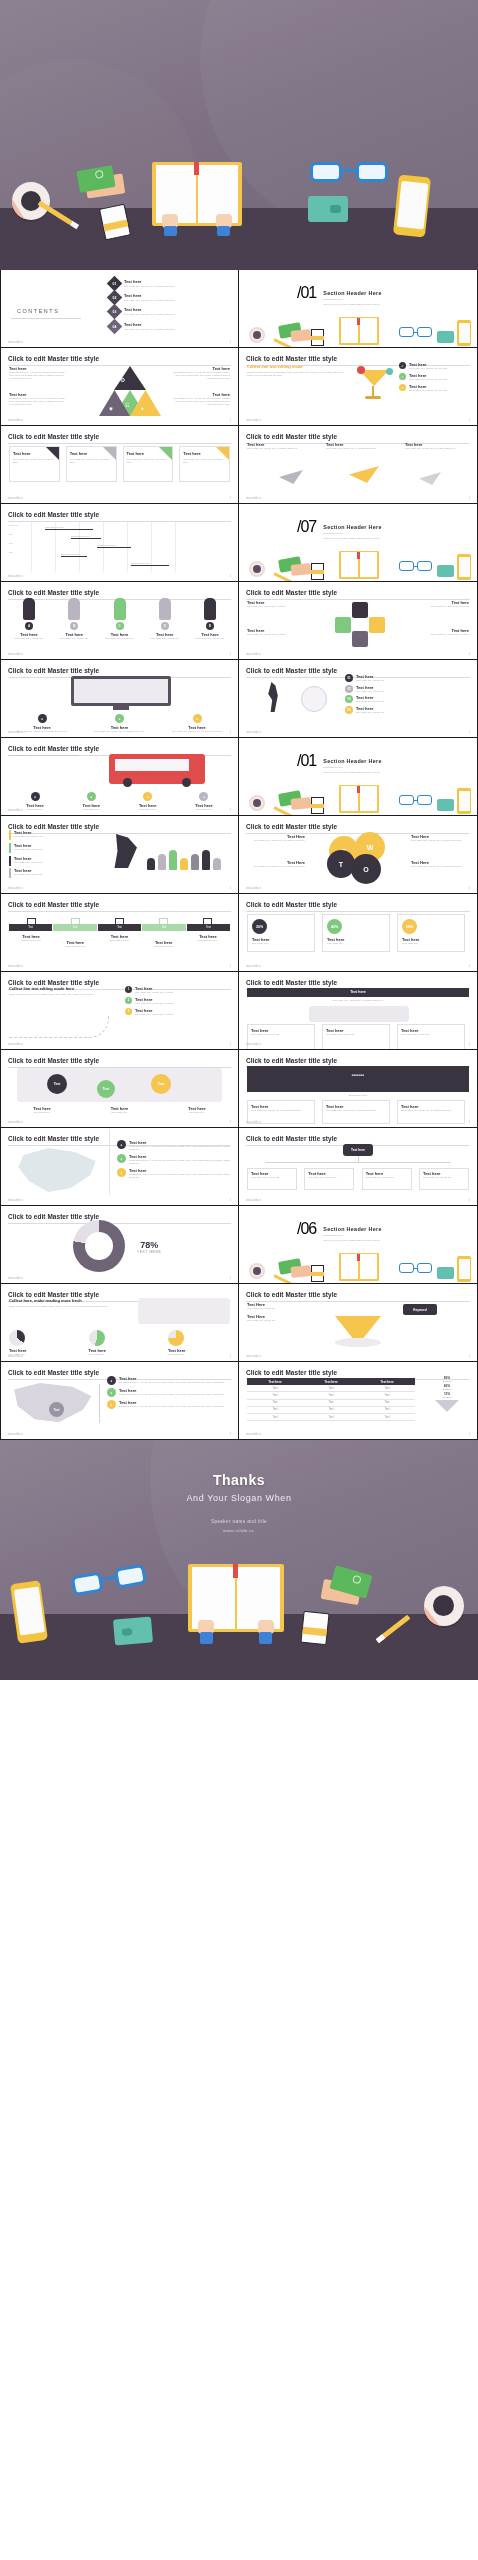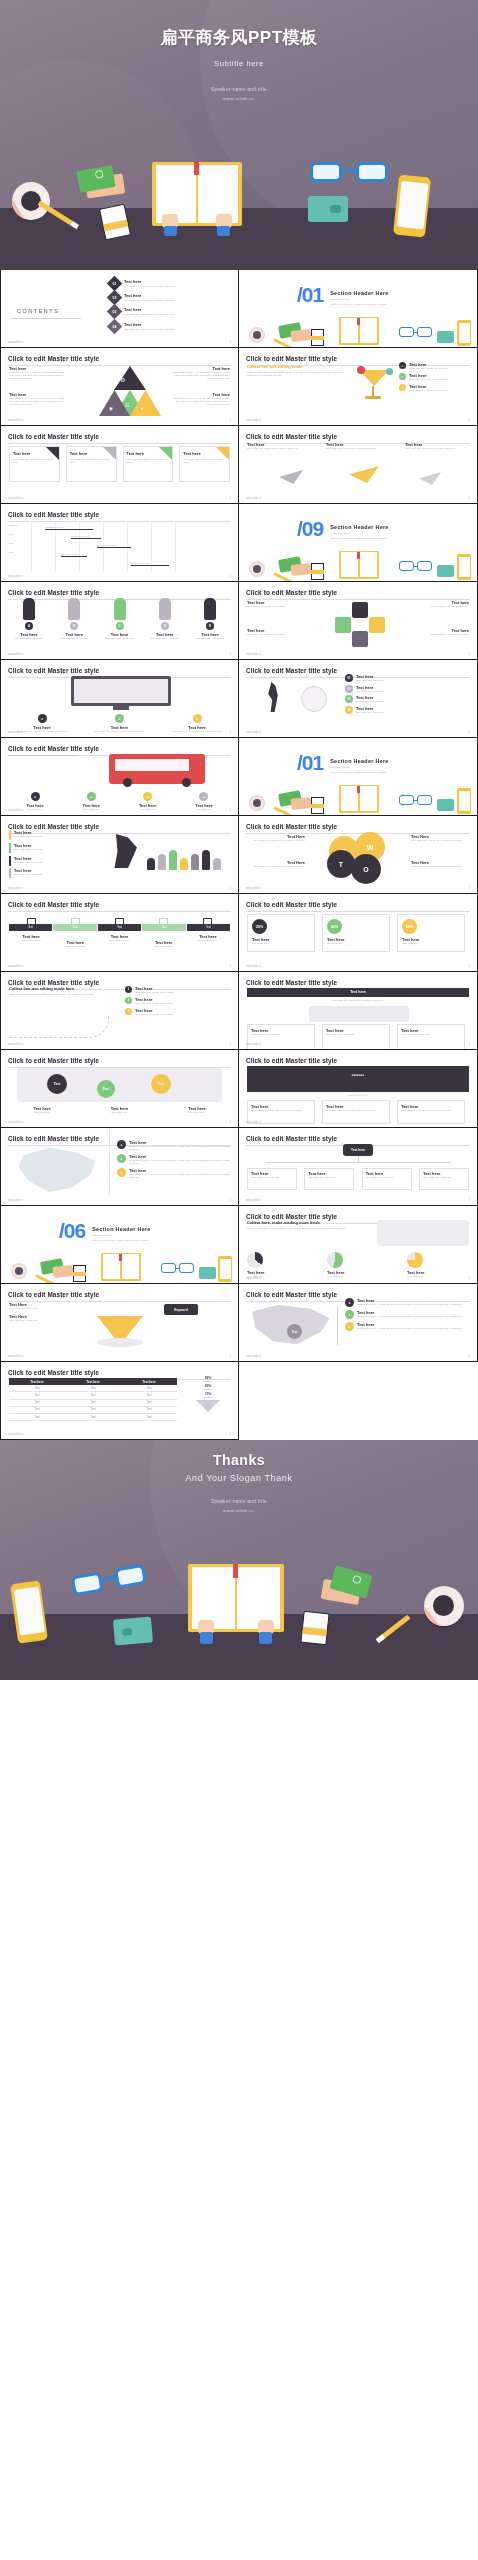--- a/index.html
+++ b/index.html
@@ -82,21 +82,21 @@
   .contents-line{ position:absolute; left:10px; top:48px; width:70px; height:1px; background:#d8d3dd;}
   .ct-row{ display:flex; align-items:flex-start; gap:4px; margin-bottom:3.2px; }
   .diamond{
     width:11px; height:11px; background:#3a3340; transform:rotate(45deg);
     flex:none; display:flex; align-items:center; justify-content:center;
   }
   .diamond span{ transform:rotate(-45deg); color:#fff; font-size:3.4px; font-weight:bold;}
   .diamond.d2{ background:#4a4352;} .diamond.d3{ background:#5d5566;} .diamond.d4{ background:#6e6678;}
 
   
-  .sec-num{ font-size:21px; font-weight:bold; color:#3b82f6; letter-spacing:-1px; line-height:.85;}
+  .sec-num{ font-size:16px; font-weight:normal; color:#000000; letter-spacing:-1px; line-height:.85;}
   .sec-h{ font-size:5.4px; font-weight:bold; color:#2d2833; letter-spacing:.3px;}
   .sec-strip{ position:absolute; left:0; right:0; bottom:0; height:34px; }
 
   
   .box{ border:1px solid #e2dee6; }
   .chip{ border-radius:50%; display:flex; align-items:center; justify-content:center; color:#fff; font-size:3.6px; font-weight:bold;}
   .tbl{ width:100%; border-collapse:collapse; }
   .tbl td,.tbl th{ border-bottom:1px solid #e6e2ea; font-size:2.6px; color:#8e8897; padding:1.6px 2px; text-align:center;}
   .tbl th{ background:#3a3340; color:#fff; font-size:3px; font-weight:bold; border:none;}
   .dark-band{ background:#3a3340; color:#fff; font-size:3.6px; font-weight:bold; text-align:center;}
@@ -104,26 +104,20 @@
 </head>
 <body>
 
 <div class="page">
 
   <div class="cover" id="cover" style="height:270px;">
     <div class="arc" style="width:360px;height:360px;left:200px;top:-120px;"></div>
     <div class="arc" style="width:260px;height:260px;left:-60px;top:60px;opacity:.5;"></div>
     <div class="deskline" style="height:62px;background:#4a3f4f;"></div>
 
-    <div class="cover-text" style="padding-top:26px;">
-      <div class="cover-title" style="font-size:17px;">扁平商务风PPT模板</div>
-      <div class="cover-sub" style="font-size:7.5px;margin-top:10px;letter-spacing:.6px;">Subtitle here</div>
-      <div class="cover-meta" style="font-size:4.6px;margin-top:19px;letter-spacing:.4px;">Speaker name and title</div>
-      <div class="cover-meta" style="font-size:4.4px;margin-top:4px;letter-spacing:.4px;">www.islide.cc</div>
-    </div>
 
     <div class="obj" style="left:12px;top:182px;width:38px;height:38px;">
       <div class="cup-outer" style="width:38px;height:38px;position:relative;">
         <div class="cup-arc" style="width:38px;height:38px;clip-path:polygon(0 45%,35% 100%,0 100%);"></div>
         <div class="cup-inner" style="width:20px;height:20px;left:9px;top:9px;"></div>
       </div>
     </div>
 
     <div class="obj" style="left:78px;top:168px;width:46px;height:30px;">
       <div style="position:absolute;left:8px;top:8px;width:38px;height:20px;background:#f2c09a;border-radius:2px;transform:rotate(-8deg);"></div>
@@ -422,21 +416,21 @@
         <div style="height:1.4px;background:#3a3340;"></div>
             </div>
           </div>
           <div class="s-foot">www.islide.cc</div>
           <div class="s-pg">1</div>
         </div>
       </div>
       <div class="slide">
         <div class="s-inner slide-inner">
           <div style="position:absolute;left:58px;top:16px;display:flex;gap:7px;align-items:flex-start;">
-        <div class="sec-num">/09</div>
+        <div class="sec-num">/07</div>
         <div style="padding-top:4px;">
           <div class="sec-h">Section Header Here</div>
           <div class="bd2" style="margin-top:2px;">Supporting text here</div>
           <div class="bd2" style="margin-top:2px;">When you need to enter a master Statement style content</div>
         </div>
           </div>
           <div class="sec-strip" style="height:34px;">
     <div style="position:absolute;left:10px;bottom:4px;width:16px;height:16px;border-radius:50%;background:#f4eceb;border:2px solid #efd9d2;"></div>
     <div style="position:absolute;left:14px;bottom:8px;width:8px;height:8px;border-radius:50%;background:#5a4f61;"></div>
     <div style="position:absolute;left:40px;bottom:10px;width:22px;height:13px;background:#5cb85c;border-radius:2px;transform:rotate(-10deg);"></div>
@@ -980,20 +974,34 @@
         <div class="ttl">Text here</div>
         <div class="bd2">Copy paste here, choose line.</div>
             </div>
           </div>
           <div class="s-foot">www.islide.cc</div>
           <div class="s-pg">1</div>
         </div>
       </div>
       <div class="slide">
         <div class="s-inner slide-inner">
+          <div class="s-title">Click to edit Master title style</div>
+          <div class="s-rule"></div>
+      <div style="position:absolute;left:72px;top:14px;width:52px;height:52px;border-radius:50%;background:conic-gradient(#6f6476 0 78%, #e3dfe7 78% 100%);"></div>
+      <div style="position:absolute;left:84px;top:26px;width:28px;height:28px;border-radius:50%;background:#fff;"></div>
+      <div style="position:absolute;left:136px;top:34px;text-align:center;">
+        <div style="font-size:9px;font-weight:bold;color:#3a3340;">78%</div>
+        <div style="font-size:3.4px;letter-spacing:.6px;color:#8e8897;">TEXT HERE</div>
+      </div>
+          <div class="s-foot">www.islide.cc</div>
+          <div class="s-pg">1</div>
+        </div>
+      </div>
+      <div class="slide">
+        <div class="s-inner slide-inner">
           <div style="position:absolute;left:58px;top:16px;display:flex;gap:7px;align-items:flex-start;">
         <div class="sec-num">/06</div>
         <div style="padding-top:4px;">
           <div class="sec-h">Section Header Here</div>
           <div class="bd2" style="margin-top:2px;">Supporting text here</div>
           <div class="bd2" style="margin-top:2px;">When you need to enter a master Statement style content</div>
         </div>
           </div>
           <div class="sec-strip" style="height:34px;">
     <div style="position:absolute;left:10px;bottom:4px;width:16px;height:16px;border-radius:50%;background:#f4eceb;border:2px solid #efd9d2;"></div>
@@ -1161,23 +1169,23 @@
           <div class="s-foot">www.islide.cc</div>
           <div class="s-pg">1</div>
         </div>
       </div>
     </div>
 
   <div class="cover" id="closing" style="height:240px;">
     <div class="arc" style="width:380px;height:380px;left:150px;top:-150px;"></div>
     <div class="deskline" style="height:66px;background:#4a3f4f;"></div>
 
-    <div class="cover-text" style="padding-top:12px;">
+    <div class="cover-text" style="padding-top:12px;margin-top:20px;">
       <div class="cover-title" style="font-size:14px;">Thanks</div>
-      <div class="cover-sub" style="font-size:9px;margin-top:5px;letter-spacing:.6px;">And Your Slogan Thank</div>
+      <div class="cover-sub" style="font-size:9px;margin-top:5px;letter-spacing:.6px;">And Your Slogan When</div>
       <div class="cover-meta" style="font-size:4.6px;margin-top:16px;letter-spacing:.4px;">Speaker name and title</div>
       <div class="cover-meta" style="font-size:4.4px;margin-top:4px;letter-spacing:.4px;">www.islide.cc</div>
     </div>
 
     <div class="obj" style="left:14px;top:142px;width:30px;height:60px;transform:rotate(-8deg);">
       <div class="phone" style="width:30px;height:60px;position:relative;">
         <div class="phone-screen" style="position:absolute;left:2.5px;top:6px;right:2.5px;bottom:8px;"></div>
       </div>
     </div>
     <div class="obj" style="left:72px;top:128px;width:74px;height:26px;transform:rotate(-10deg);">

